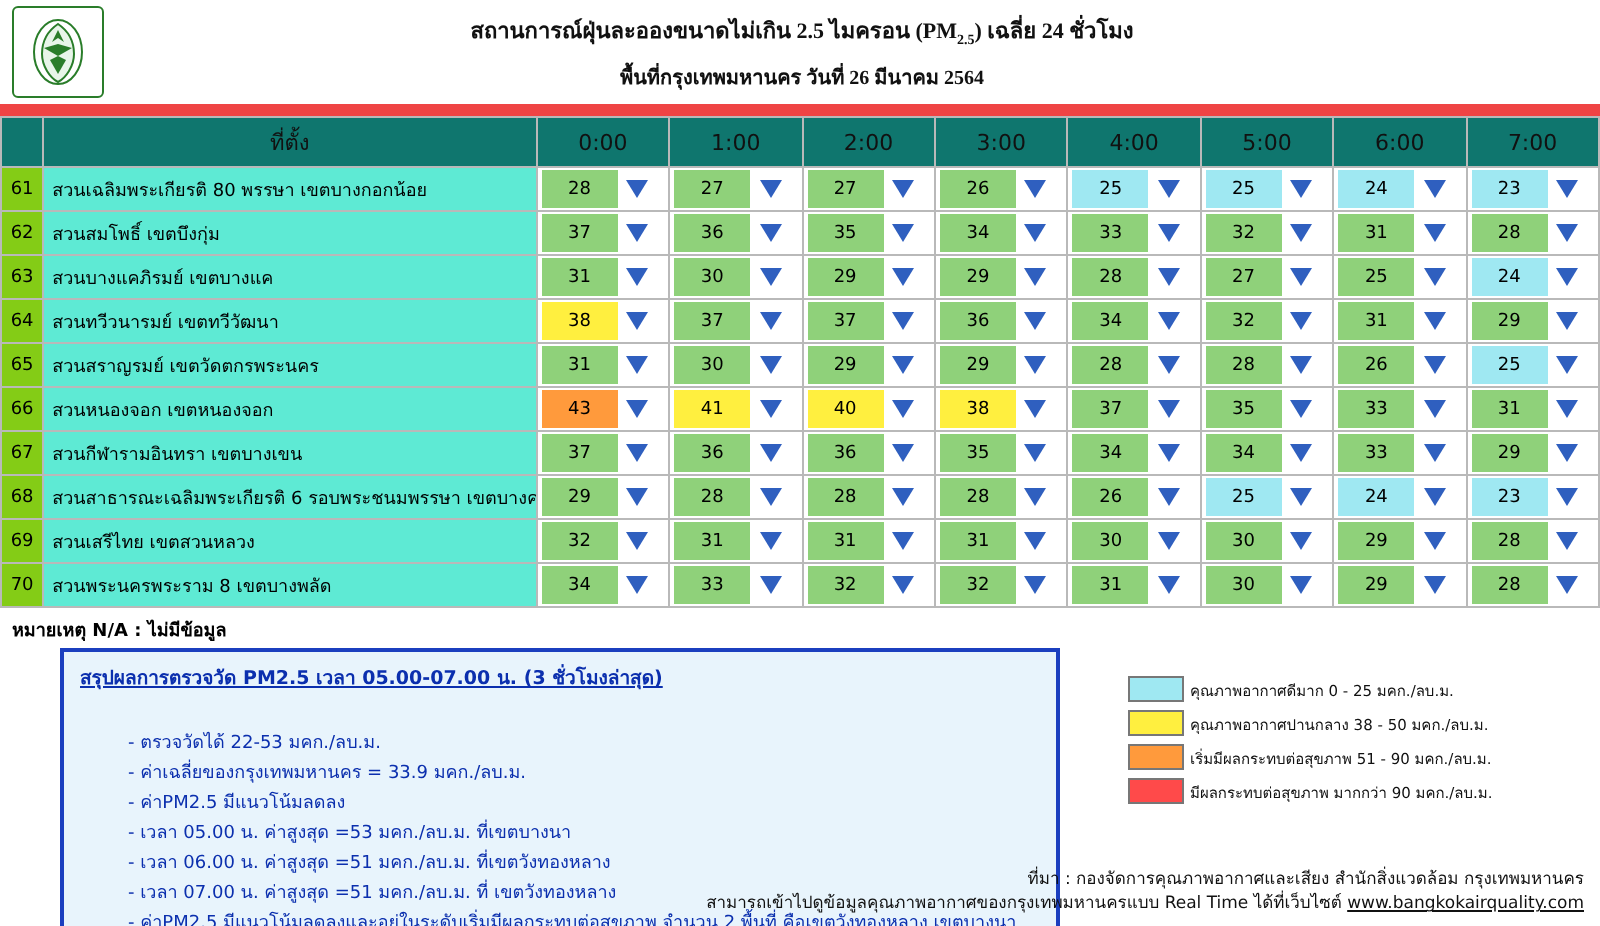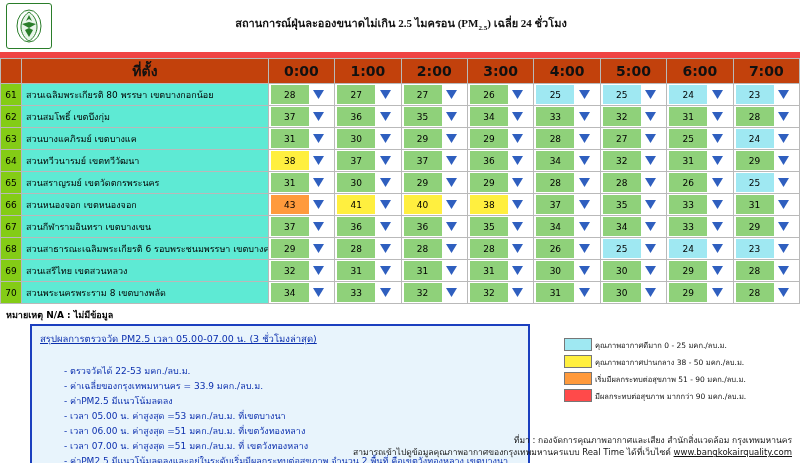--- a/index.html
+++ b/index.html
@@ -29,22 +29,22 @@
   .titles{flex:1;text-align:center;}
   .title-1{font-size:11px;font-weight:bold;color:#111;margin-bottom:6px;}
   .title-1 sub{font-size:7px;}
   .title-2{font-size:10px;font-weight:bold;color:#111;}
 
   
   .table-wrap{padding:0;}
   table{border-collapse:collapse;width:800px;table-layout:fixed;}
   th,td{border:1px solid #b9b9b9;padding:0;}
   thead th{
-    background:#c2410c;
-    font-size:14px;font-weight:bold;
+    background:#0f766e;
+    font-size:11px;font-weight:normal;
     height:24px;
     text-align:center;
     color:#111;
   }
   th.c-no{width:20px;}
   th.c-name{width:234px;}
   th.c-hour{width:63px;}
   .hour-head{text-align:center;}
   tbody td{height:21px;font-size:9px;}
   td.no{text-align:center;width:20px;background:#84cc16;}
@@ -81,21 +81,21 @@
     gap:6px;
   }
   .summary{
     width:480px;
     border:2px solid #1b3fbf;
     background:#e8f4fc;
     padding:5px 8px 7px 8px;
     margin-left:24px;
   }
   .summary h4{
-    margin:0 0 4px 0;font-size:9.5px;font-weight:normal;color:#0b2fae;
+    margin:0 0 4px 0;font-size:9.5px;font-weight:bold;color:#0b2fae;
     text-decoration:underline;
   }
   .summary ul{margin:18px;padding:0;list-style:none;}
   .summary li{
     font-size:9px;color:#0b2fae;margin:1px 0 1px 6px;
     white-space:nowrap;
   }
 
   .legend{
     margin-left:auto;
@@ -124,20 +124,21 @@
       <path d="M20 6 C14 10 12 16 12 21 C12 27 16 33 20 35 C24 33 28 27 28 21 C28 16 26 10 20 6 Z" fill="#e8f5e9" stroke="#2a7d2a" stroke-width="1"></path>
       <path d="M20 9 L17 15 L20 13 L23 15 Z" fill="#2a7d2a"></path>
       <path d="M13 18 L20 16 L27 18 L20 22 Z" fill="#2a7d2a"></path>
       <path d="M16 24 L20 22 L24 24 L20 31 Z" fill="#2a7d2a"></path>
     </svg>
   </div>
   <div class="titles">
     <div class="title-1">
       <span>สถานการณ์ฝุ่นละอองขนาดไม่เกิน 2.5 ไมครอน (PM</span><sub>2.5</sub><span>) เฉลี่ย 24 ชั่วโมง</span>
     </div>
+    <div class="title-2">พื้นที่กรุงเทพมหานคร  วันที่ 26 มีนาคม 2564</div>
   </div>
   <div style="width:44px;flex:0 0 44px;"></div>
 </div>
 
 <div class="table-wrap">
   <table>
     <colgroup>
       <col style="width:20px">
         <col style="width:234px">
       <col style="width:63px">

